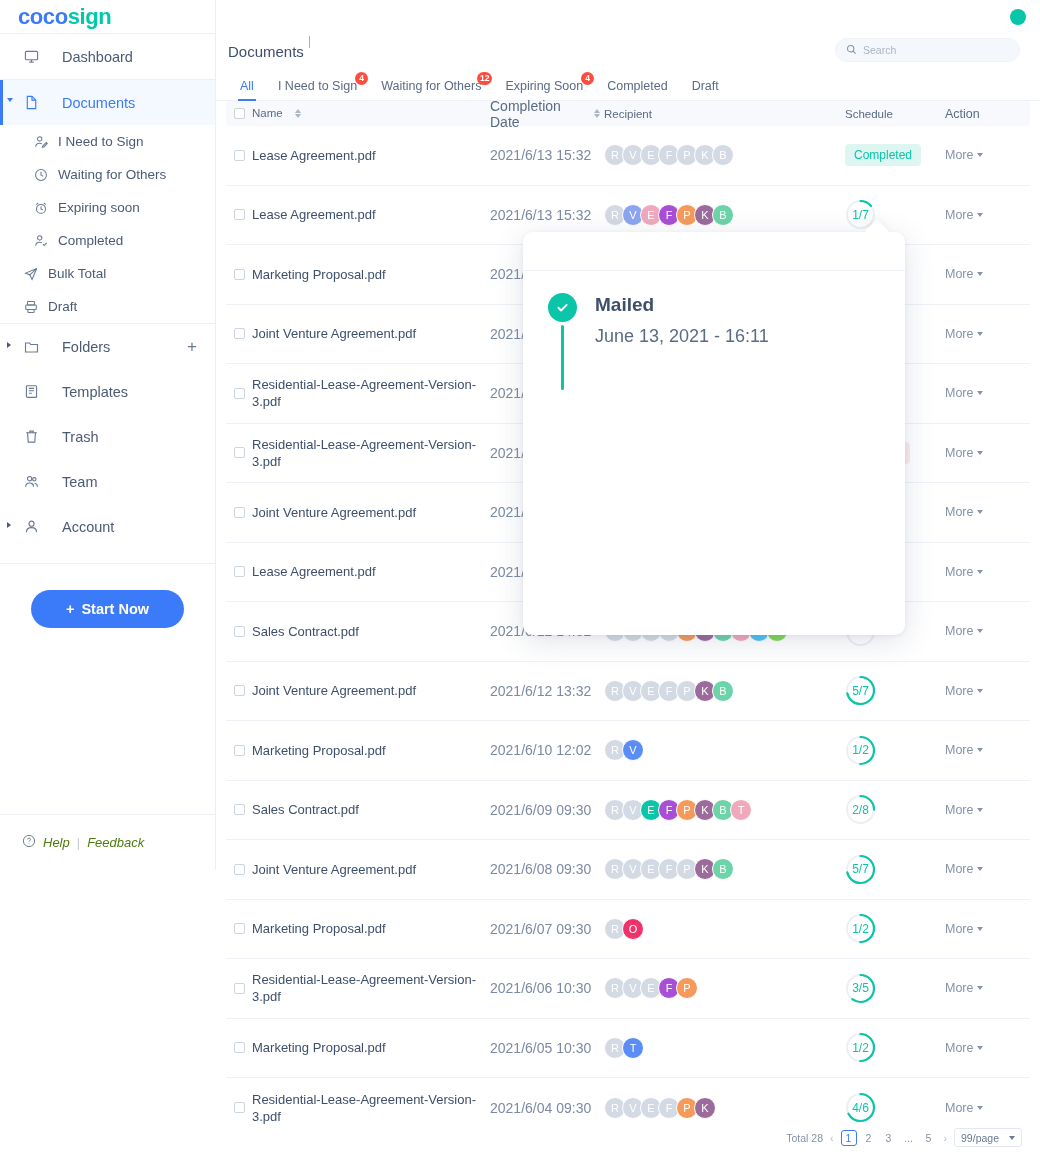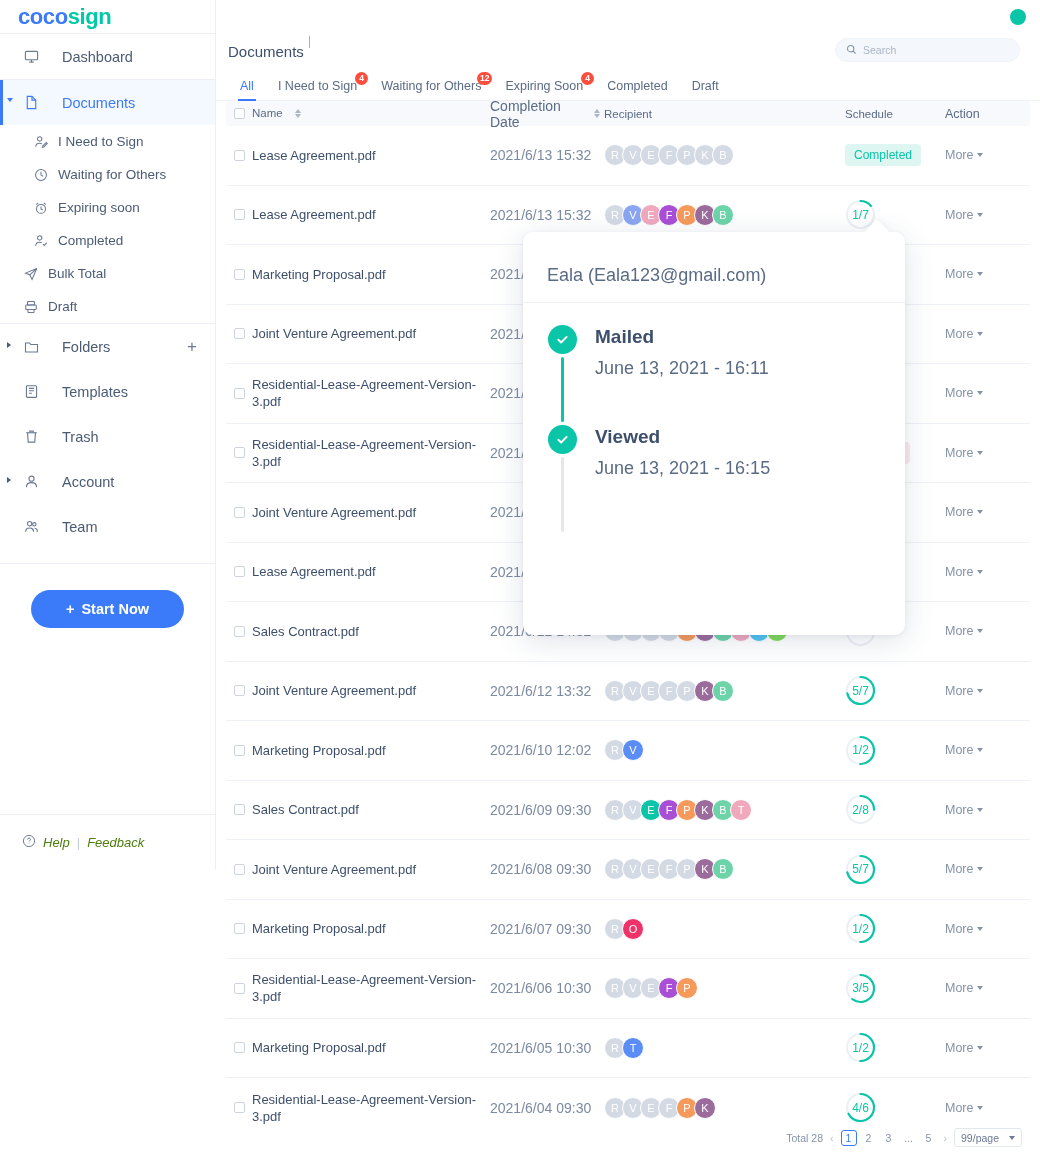--- a/index.html
+++ b/index.html
@@ -324,41 +324,41 @@
         <span class="ico">
           <svg width="15" height="15" viewBox="0 0 16 16" fill="none" stroke="currentColor" stroke-width="1.2">
               <path d="M2.4 4h11.2"></path>
               <path d="M6.2 4V2.3h3.6V4"></path>
               <path d="M3.8 4l.7 10h7l.7-10"></path>
             </svg>
         </span>
         <span class="lbl">Trash</span>
       </div>
       <div class="nav-item">
-        <span class="caret">
-            <i></i>
-          </span>
-        <span class="ico">
-          <svg width="15" height="15" viewBox="0 0 16 16" fill="none" stroke="currentColor" stroke-width="1.2">
-              <circle cx="8" cy="5" r="2.7"></circle>
-              <path d="M2.6 14c0-3 2.4-4.8 5.4-4.8s5.4 1.8 5.4 4.8"></path>
-            </svg>
-        </span>
-        <span class="lbl">Account</span>
-      </div>
-      <div class="nav-item">
         <span class="ico">
           <svg width="15" height="15" viewBox="0 0 16 16" fill="none" stroke="currentColor" stroke-width="1.2">
               <circle cx="6" cy="5" r="2.3"></circle>
               <circle cx="11" cy="5.6" r="1.8"></circle>
               <path d="M1.8 13.5c0-2.4 1.9-3.9 4.2-3.9s4.2 1.5 4.2 3.9"></path>
               <path d="M11.3 9.9c1.8.2 3 1.6 3 3.6"></path>
             </svg>
         </span>
         <span class="lbl">Team</span>
+      </div>
+      <div class="nav-item">
+        <span class="caret">
+            <i></i>
+          </span>
+        <span class="ico">
+          <svg width="15" height="15" viewBox="0 0 16 16" fill="none" stroke="currentColor" stroke-width="1.2">
+              <circle cx="8" cy="5" r="2.7"></circle>
+              <path d="M2.6 14c0-3 2.4-4.8 5.4-4.8s5.4 1.8 5.4 4.8"></path>
+            </svg>
+        </span>
+        <span class="lbl">Account</span>
       </div>
     </nav>
 
     <div class="sb-divider" style="margin-top:14px"></div>
     <div class="start-wrap">
       <button class="start-btn">
         <span>+</span>
         <span>Start Now</span>
       </button>
     </div>
@@ -890,47 +890,32 @@
         <span class="arw">›</span>
         <span class="sel">
           <span>99/page</span>
           <span class="chev"></span>
         </span>
       </div>
     </div>
 
     <div class="popup">
       <div class="popup-head">
-        <div class="popup-sub">Eala (Eala123@gmail.com)</div>
       </div>
       <div class="steps">
         <div class="step s1">
           <div class="dotcol">
             <span class="dot">
               <svg width="15" height="15" viewBox="0 0 16 16" fill="none" stroke="#fff" stroke-width="2" stroke-linecap="round" stroke-linejoin="round">
                   <path d="M3.6 8.3l2.9 2.9 5.9-6"></path>
                 </svg>
             </span>
             <span class="line"></span>
           </div>
           <div class="txt">
             <div class="sname">Mailed</div>
             <div class="stime">June 13, 2021 - 16:11</div>
           </div>
         </div>
-        <div class="step s2">
-          <div class="dotcol">
-            <span class="dot">
-              <svg width="15" height="15" viewBox="0 0 16 16" fill="none" stroke="#fff" stroke-width="2" stroke-linecap="round" stroke-linejoin="round">
-                  <path d="M3.6 8.3l2.9 2.9 5.9-6"></path>
-                </svg>
-            </span>
-            <span class="line gray"></span>
-          </div>
-          <div class="txt">
-            <div class="sname">Viewed</div>
-            <div class="stime">June 13, 2021 - 16:15</div>
-          </div>
-        </div>
       </div>
     </div>
   </section>
 </div>
 
 </body></html>

